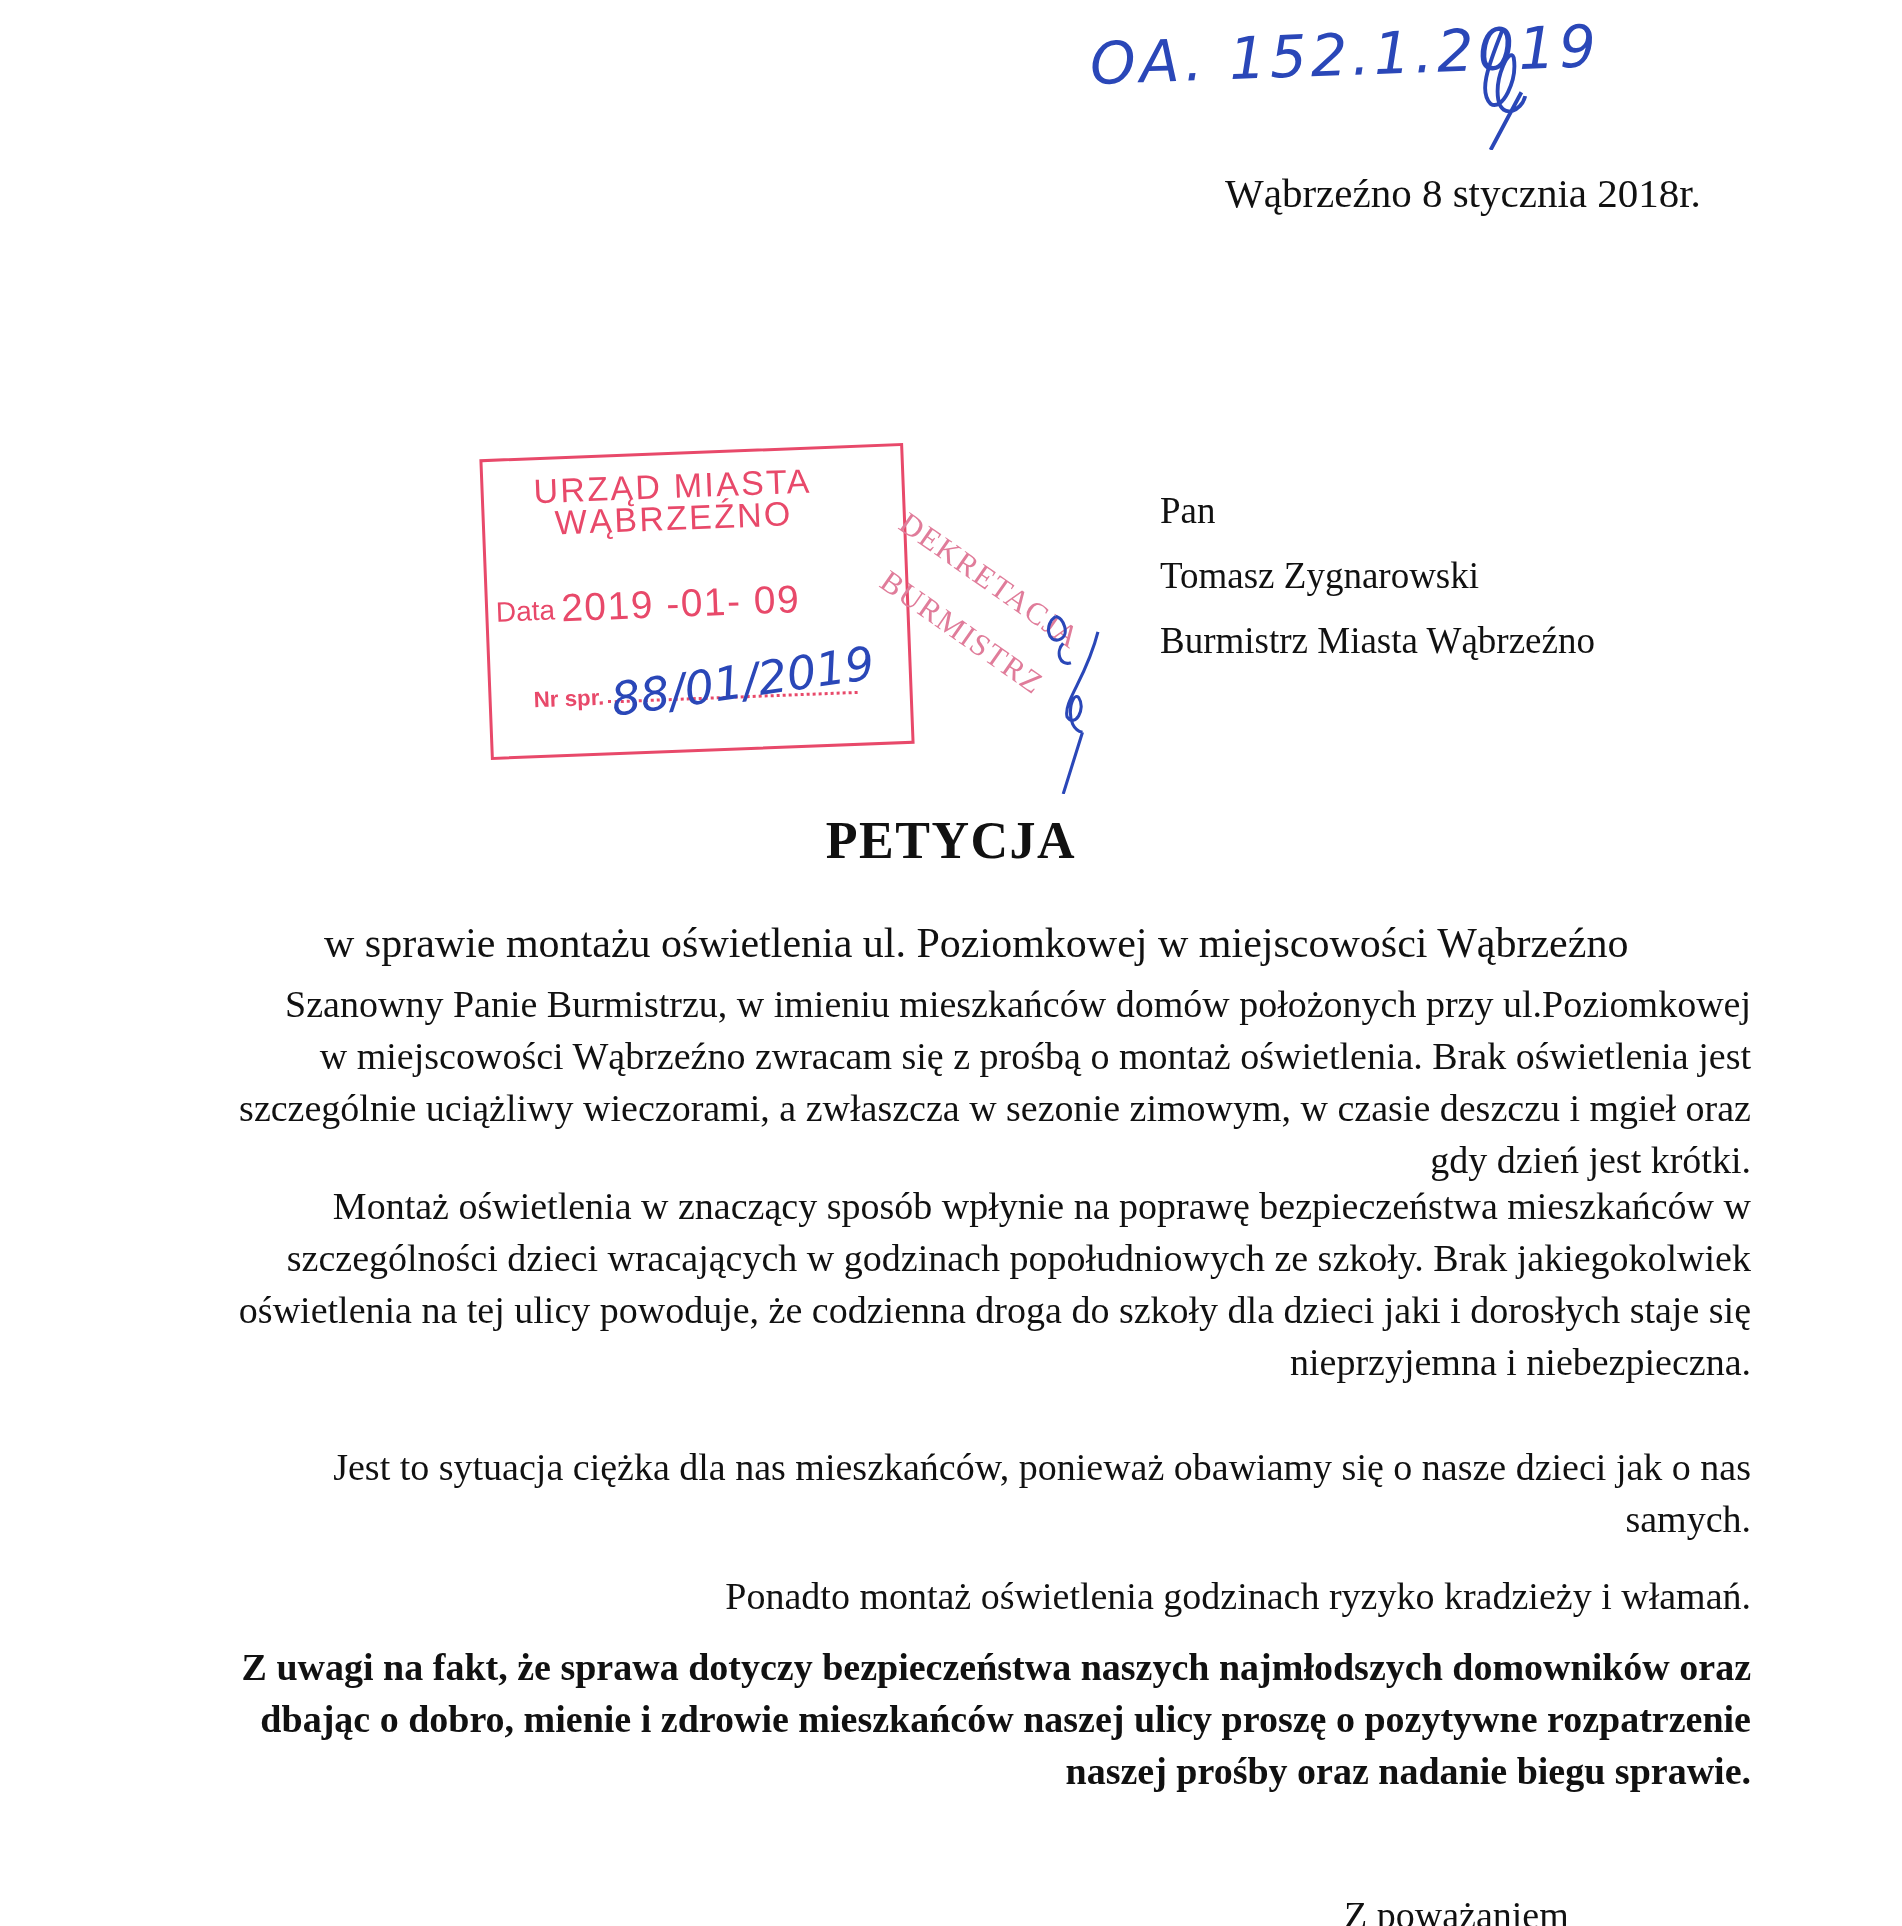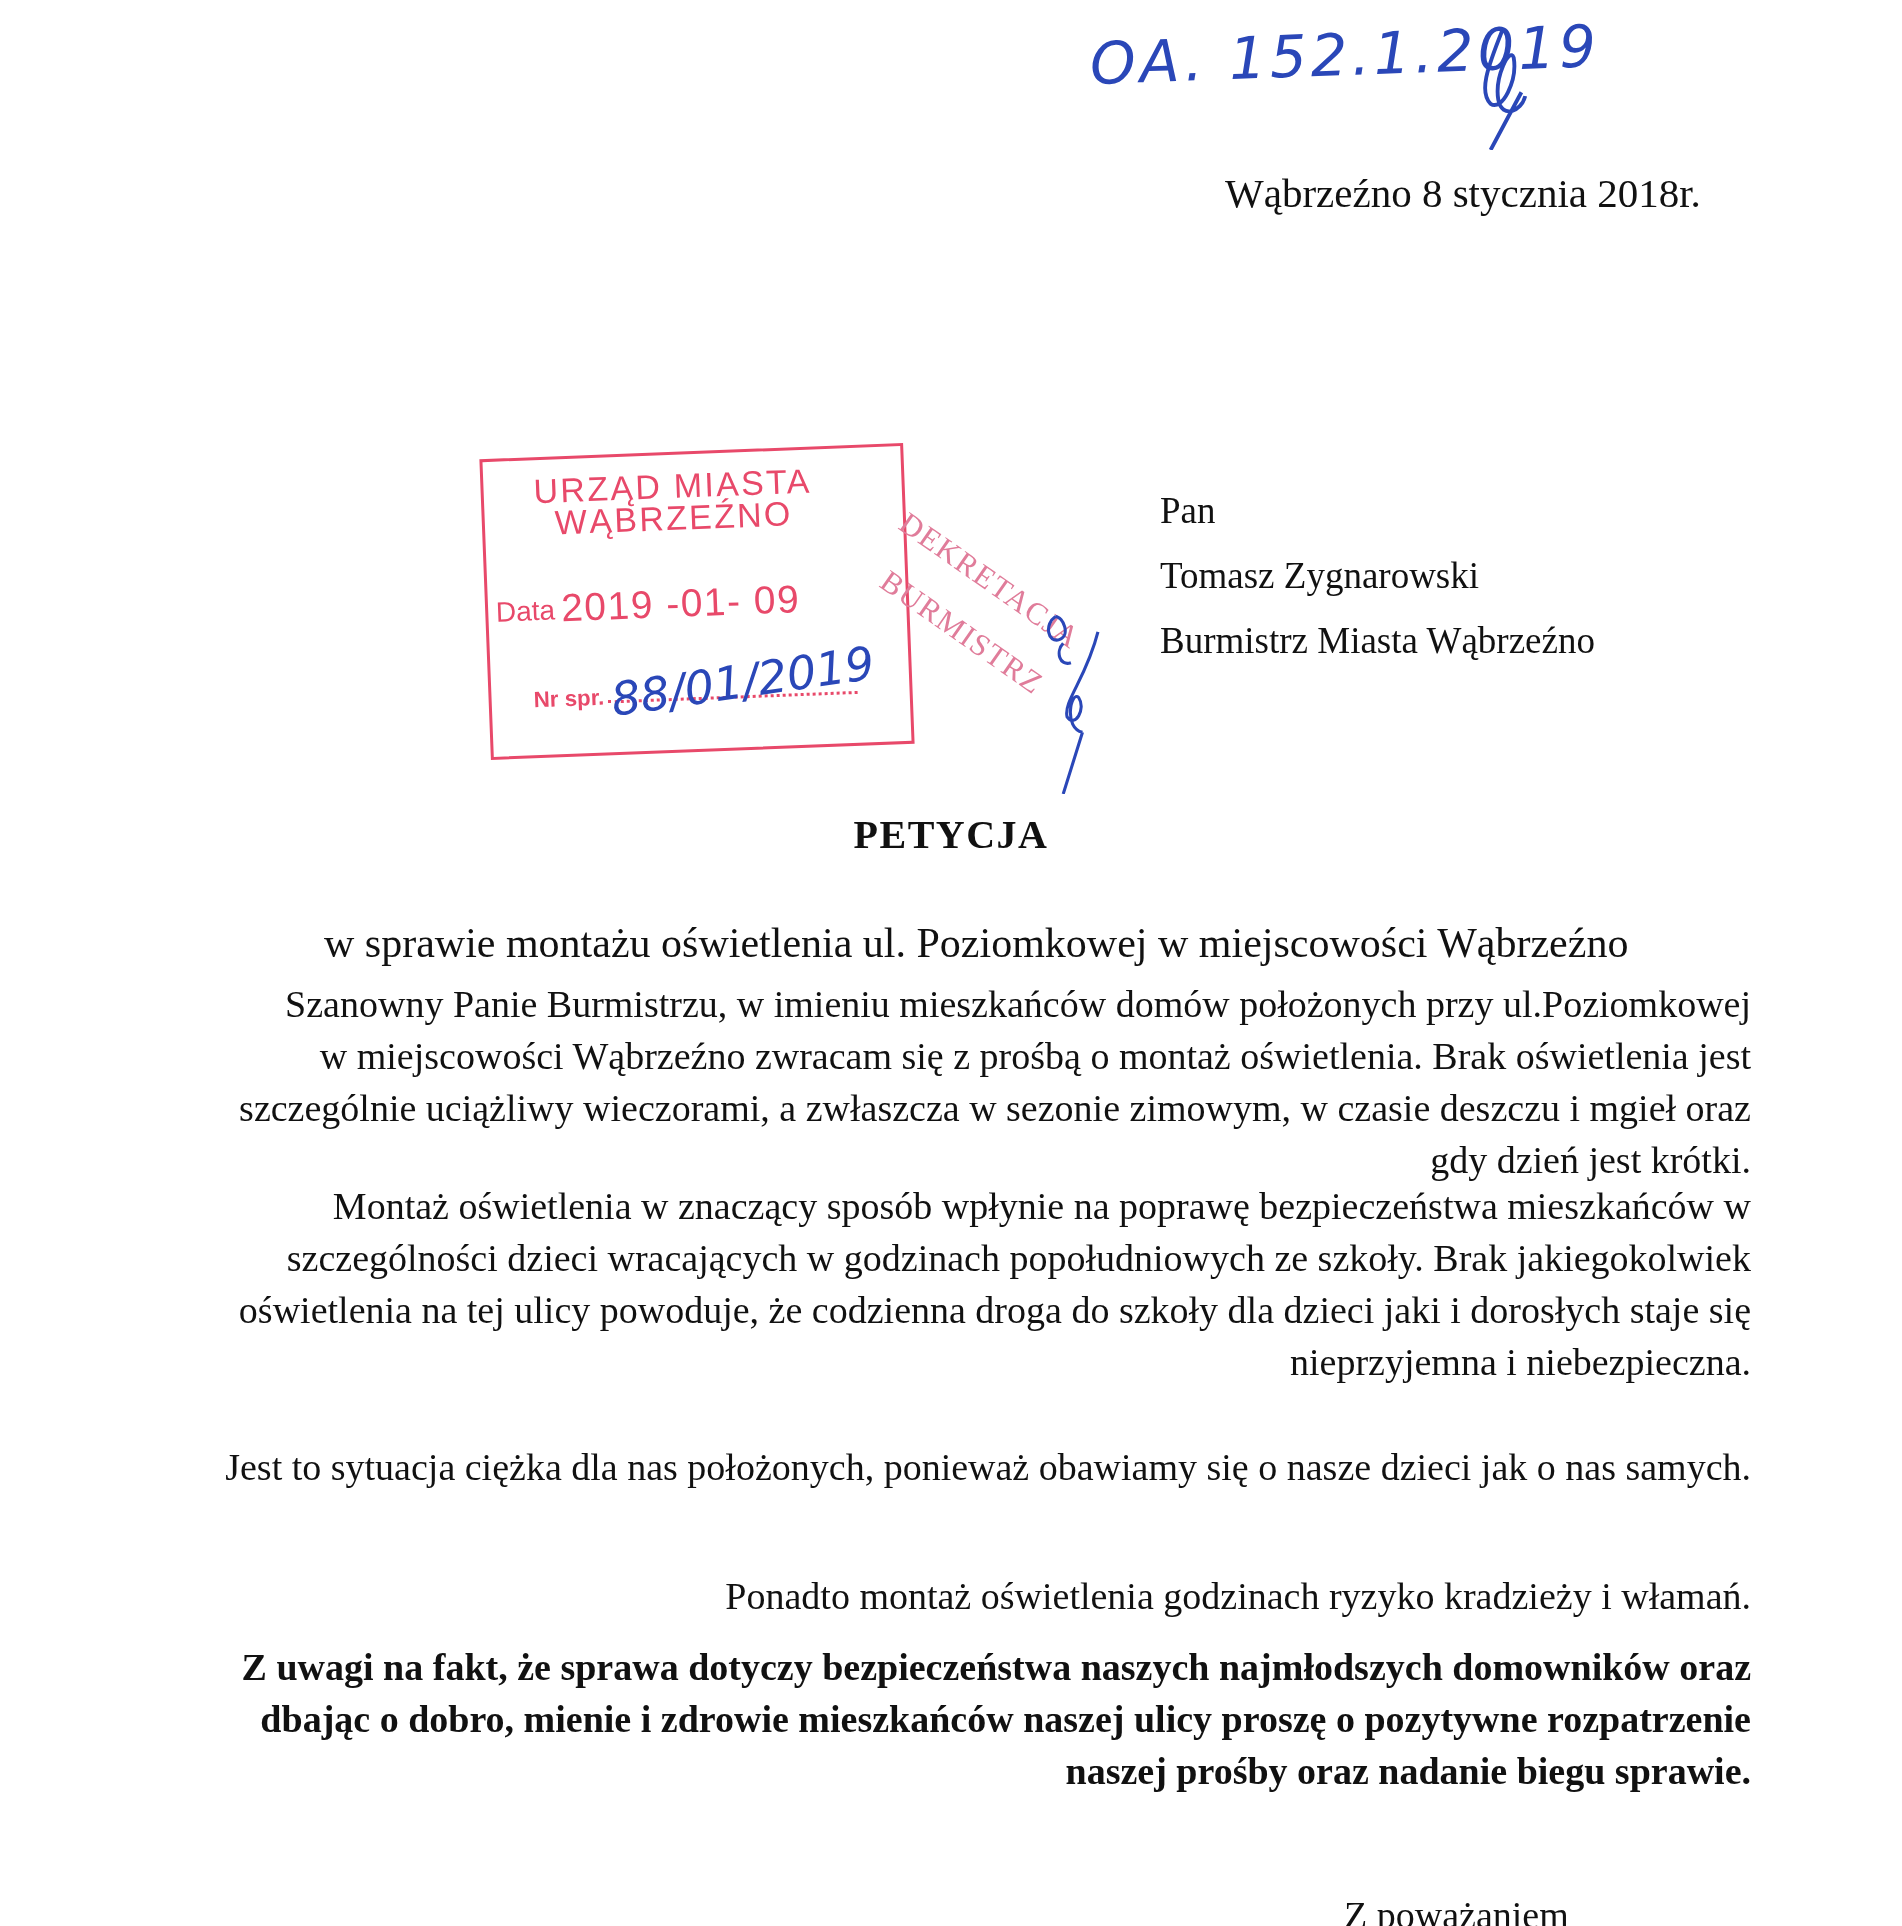--- a/index.html
+++ b/index.html
@@ -30,21 +30,21 @@
     
     #dekret { left: 898px; top: 505px; width: 270px; height: 193px; color: #e07c9a;
               font-family: "Liberation Serif", serif; }
     #dekret .l1 { position: absolute; left: 15.4px; top: 0; font-size: 31px; transform: rotate(35deg); transform-origin: left top; letter-spacing: 1.5px; }
     #dekret .l2 { position: absolute; left: -3.9px; top: 58px; font-size: 31px; transform: rotate(35deg); transform-origin: left top; letter-spacing: 1.5px; }
     #dekret-sig { left: 1040px; top: 601px; width: 85px; height: 193px; }
 
     
     #addressee { left: 1160px; top: 478px; font-size: 37px; font-weight: normal; line-height: 65px; }
 
-    #title { left: 0; width: 1902px; top: 811px; text-align: center; font-size: 40px; font-weight: bold; letter-spacing: 1.5px; }
+    #title { left: 0; width: 1902px; top: 811px; text-align: center; font-size: 52px; font-weight: bold; letter-spacing: 1.5px; }
 
     #subject { left: 324px; top: 919px; font-size: 42px; text-align: center; }
 
     .para { position: absolute; left: 210px; width: 1541px; font-size: 38px; line-height: 52px; text-align: right; }
     #p1 { top: 978px; text-indent: 42px; }
     #p2 { top: 1180px; }
     #p3 { top: 1441px; }
     #p4 { top: 1570px; }
     #p5 { top: 1641px; font-weight: bold; }
 
@@ -85,18 +85,18 @@
   <div>Tomasz  Zygnarowski</div>
   <div>Burmistrz Miasta Wąbrzeźno</div>
 </div>
 
 <div class="abs" id="title">PETYCJA</div>
 
 <div class="abs" id="subject">w sprawie montażu oświetlenia ul. Poziomkowej w miejscowości Wąbrzeźno</div>
 
 <div class="para" id="p1">Szanowny Panie Burmistrzu, w imieniu mieszkańców domów położonych przy ul.Poziomkowej w miejscowości Wąbrzeźno zwracam się z prośbą o montaż oświetlenia. Brak oświetlenia jest szczególnie uciążliwy wieczorami, a zwłaszcza w sezonie zimowym, w czasie deszczu i mgieł oraz gdy dzień jest krótki.</div>
 <div class="para" id="p2">Montaż oświetlenia w znaczący sposób wpłynie na poprawę bezpieczeństwa mieszkańców w szczególności dzieci wracających w godzinach popołudniowych ze szkoły. Brak jakiegokolwiek oświetlenia na tej ulicy powoduje, że codzienna droga do szkoły dla dzieci jaki i dorosłych staje się nieprzyjemna i niebezpieczna.</div>
-<div class="para" id="p3">Jest to sytuacja ciężka dla nas położonych, ponieważ obawiamy się o nasze dzieci jak o nas samych.</div>
+<div class="para" id="p3">Jest to sytuacja ciężka dla nas mieszkańców, ponieważ obawiamy się o nasze dzieci jak o nas samych.</div>
 <div class="para" id="p4">Ponadto montaż oświetlenia godzinach ryzyko kradzieży i włamań.</div>
 <div class="para" id="p5"> Z uwagi na fakt, że sprawa dotyczy bezpieczeństwa naszych najmłodszych domowników oraz dbając o dobro, mienie i zdrowie mieszkańców naszej ulicy proszę o pozytywne rozpatrzenie naszej prośby oraz nadanie biegu sprawie.</div>
 
 <div class="abs" id="closing">Z poważaniem</div>
 
 
 </body></html>

